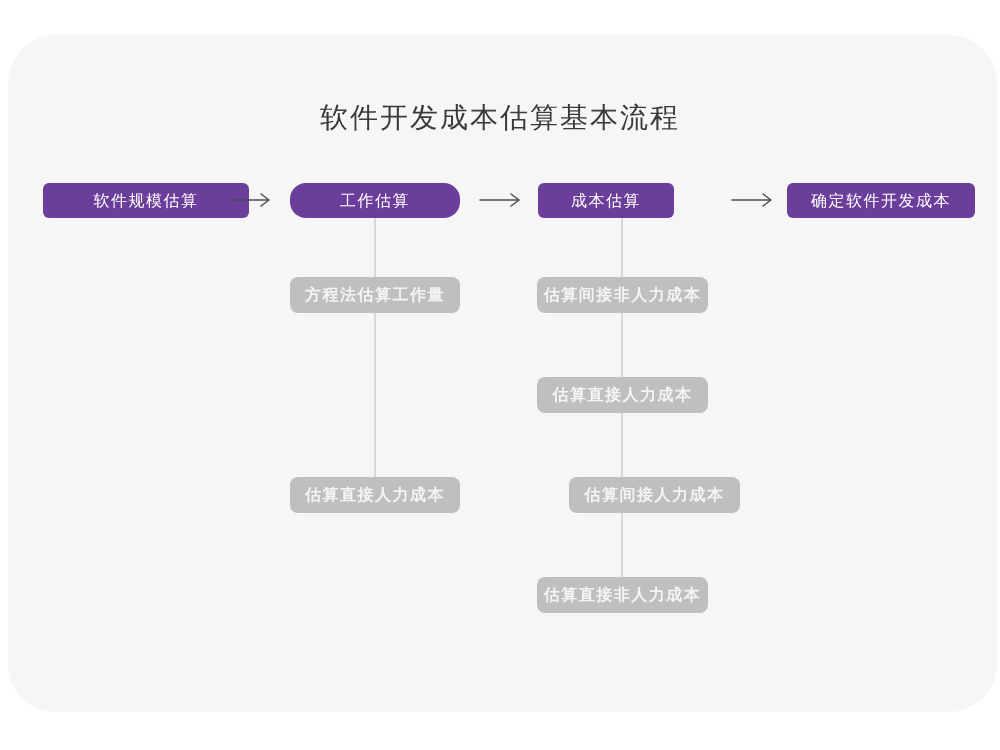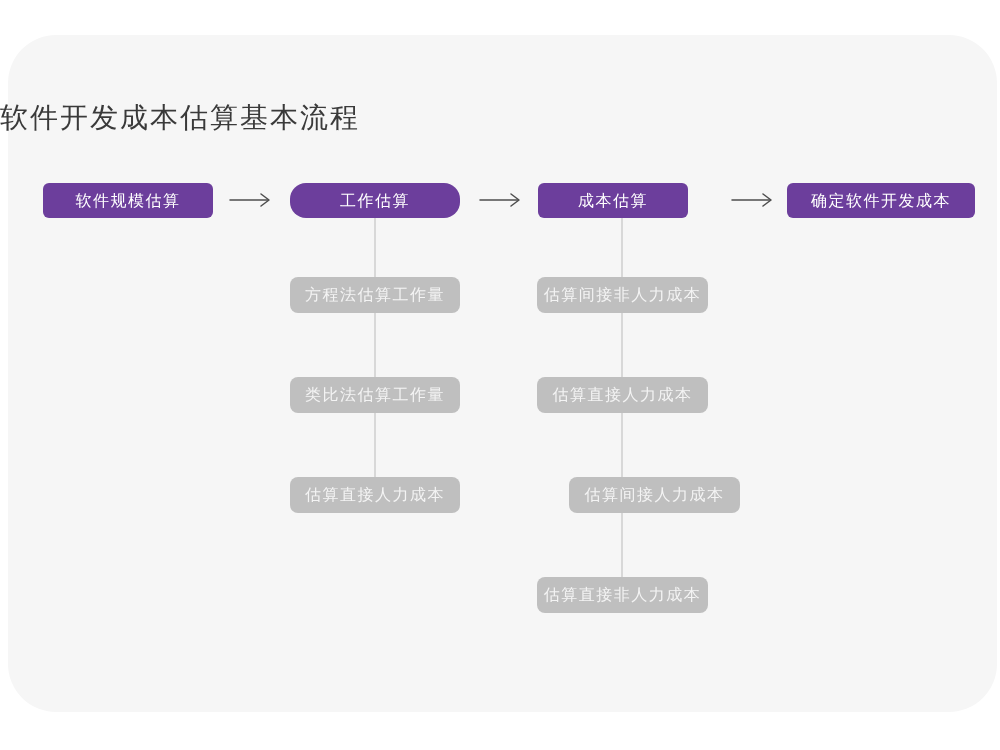--- a/index.html
+++ b/index.html
@@ -16,21 +16,21 @@
   .card {
     position: absolute;
     left: 8px; top: 35px;
     width: 989px; height: 677px;
     background: var(--card-bg, #f6f6f6);
     border-radius: 48px;
   }
   .title {
     position: absolute;
     left: 0; top: 99px; width: 1000px;
-    text-align: left;
+    text-align: center;
     font-size: 28px;
     letter-spacing: 2px;
     color: var(--title-text, #3a3a3a);
     font-weight: 400;
   }
   .stage {
     position: absolute;
     top: 183px; height: 35px;
     line-height: 35px;
     background: var(--accent-purple, #6c3e9c);
@@ -61,61 +61,61 @@
   .substep {
     position: absolute;
     height: 36px; line-height: 36px;
     background: var(--substep-gray, #bfbfbf);
     border-radius: 8px;
     color: var(--substep-text, #f4f4f4);
     font-size: 16px;
     letter-spacing: 1.5px;
     text-align: center;
     white-space: nowrap;
+    font-weight: bold;
   }
   .col1 { left: 290px; width: 170px; }
   .col2 { left: 537px; width: 171px; }
 </style>
 </head>
 <body>
 
 <div class="stage-canvas">
 
   <div class="card"></div>
 
   <div class="title">软件开发成本估算基本流程</div>
 
   <div class="vline" style="left:374px; top:218px; height:262px;"></div>
   <div class="vline" style="left:621px; top:218px; height:362px;"></div>
 
-  <div class="stage" style="left:43px; width:170px;">软件规模估算</div>
+  <div class="stage" style="left:43px; width:206px;">软件规模估算</div>
 
   <svg class="arrow" style="left:228px;" viewBox="0 0 46 16">
     <line x1="2" y1="8" x2="40" y2="8"></line>
     <polyline points="33,2 41,8 33,14"></polyline>
   </svg>
 
   <div class="stage" style="left:290px; width:170px;border-radius:16px;">工作估算</div>
 
   <svg class="arrow" style="left:478px;" viewBox="0 0 46 16">
     <line x1="2" y1="8" x2="40" y2="8"></line>
     <polyline points="33,2 41,8 33,14"></polyline>
   </svg>
 
-  <div class="stage" style="left:538px; width:150px;">成本估算</div>
+  <div class="stage" style="left:538px; width:136px;">成本估算</div>
 
   <svg class="arrow" style="left:730px;" viewBox="0 0 46 16">
     <line x1="2" y1="8" x2="40" y2="8"></line>
     <polyline points="33,2 41,8 33,14"></polyline>
   </svg>
 
   <div class="stage" style="left:787px; width:188px;">确定软件开发成本</div>
 
   <div class="substep col1" style="top:277px;">方程法估算工作量</div>
-  <div class="substep col1" style="top:377px;">类比法估算工作量</div>
   <div class="substep col1" style="top:477px;">估算直接人力成本</div>
 
   <div class="substep col2" style="top:277px;">估算间接非人力成本</div>
   <div class="substep col2" style="top:377px;">估算直接人力成本</div>
   <div class="substep col2" style="top:477px;margin-left:32px;">估算间接人力成本</div>
   <div class="substep col2" style="top:577px;">估算直接非人力成本</div>
 
 </div>
 
 </body></html>

